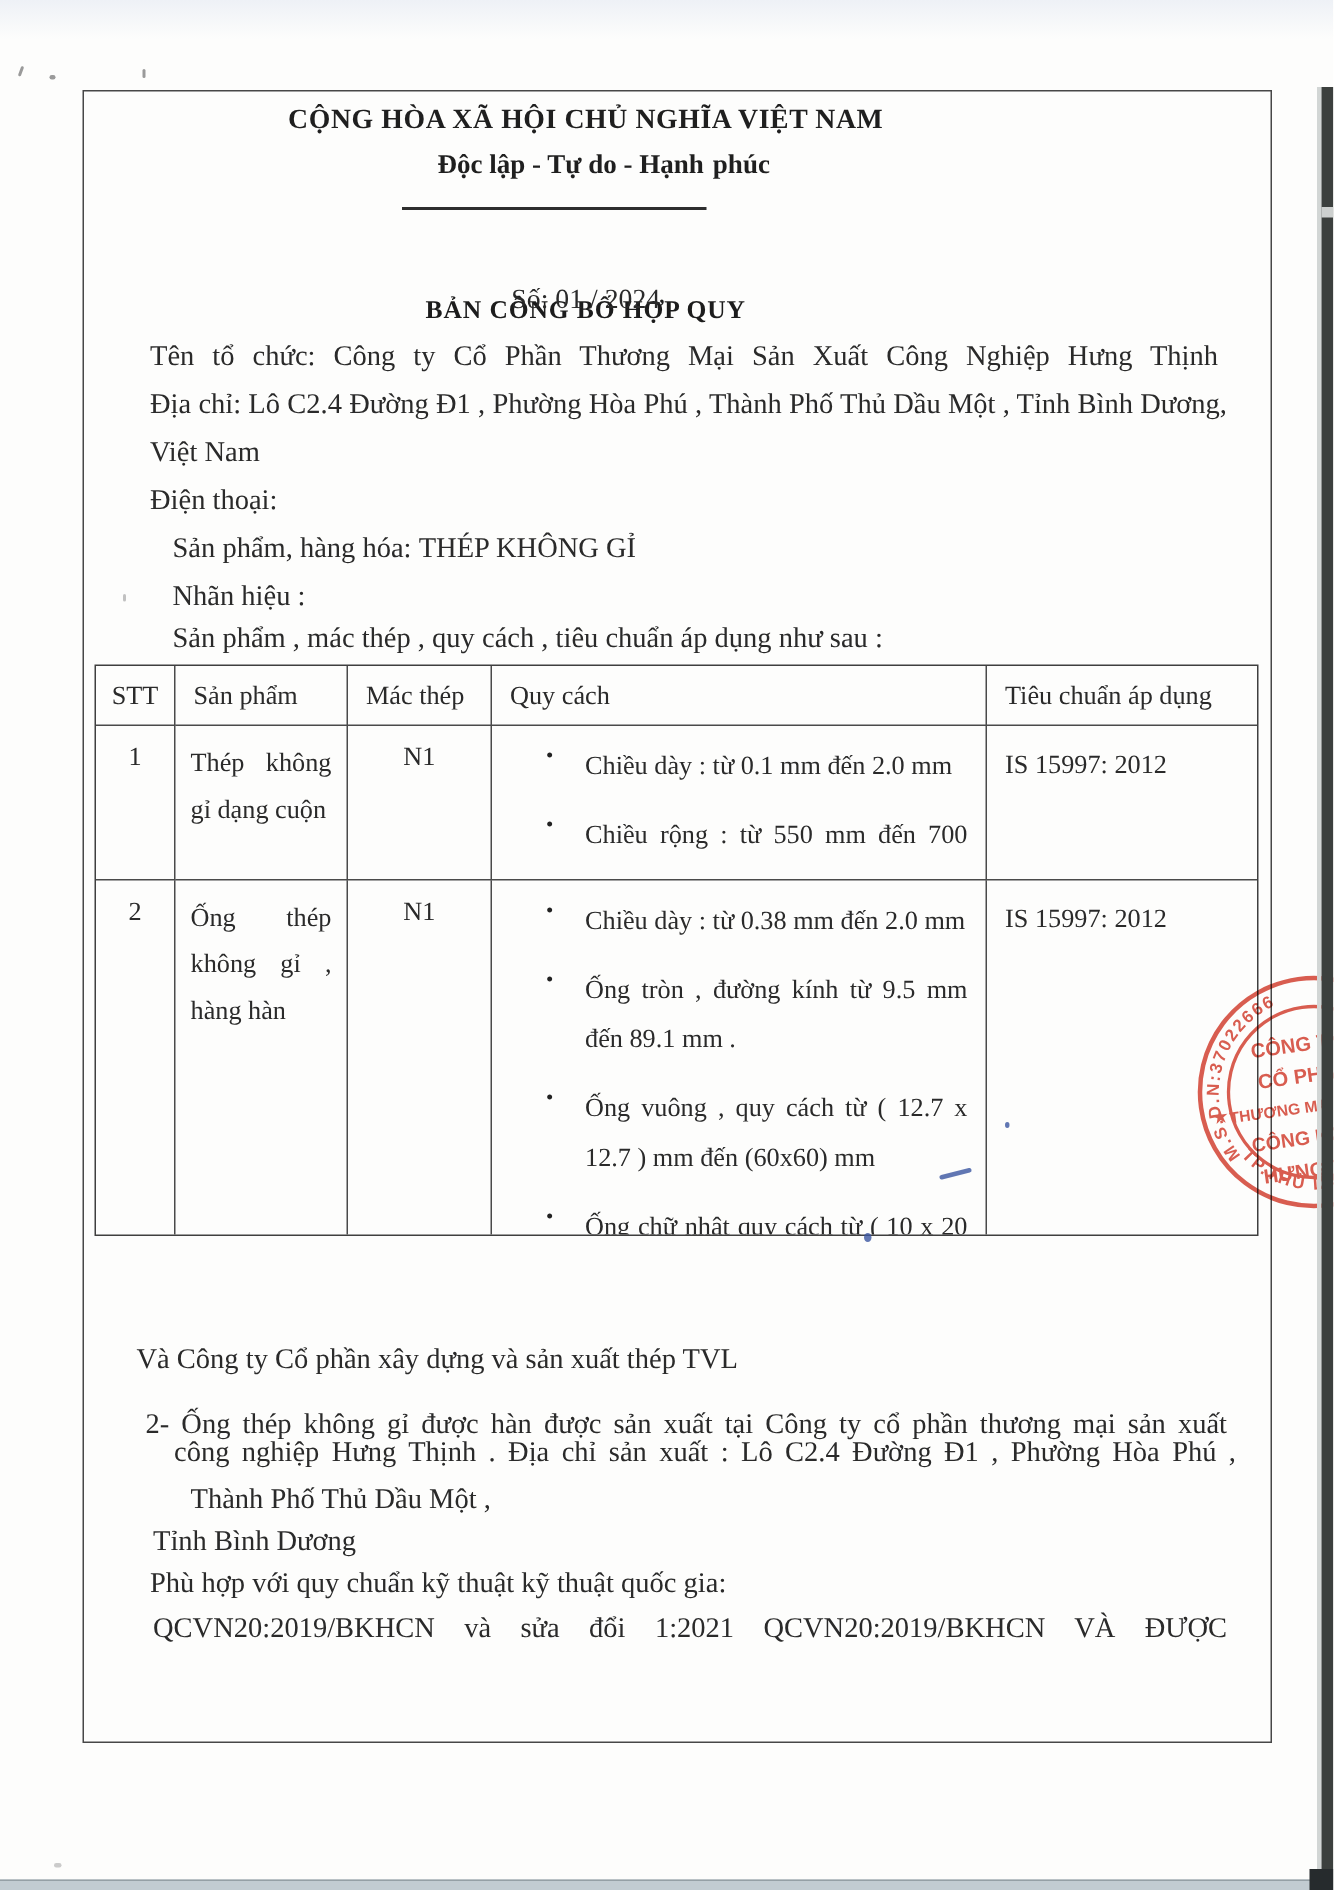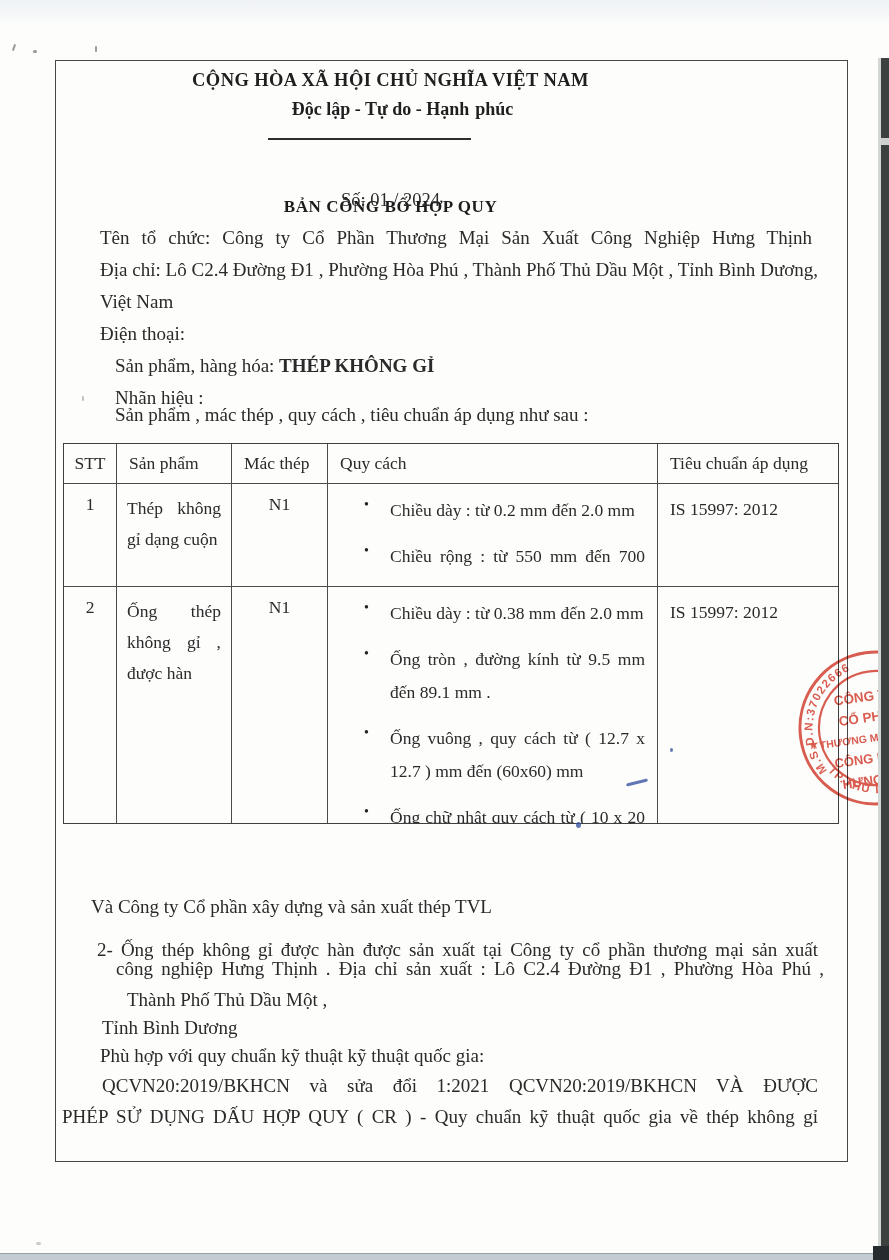--- a/index.html
+++ b/index.html
@@ -27,21 +27,21 @@
   .h1{top:70px;font-size:18.5px;font-weight:bold;letter-spacing:.4px;color:#1f1f1f;}
   .h2{top:99px;font-size:18px;font-weight:bold;color:#1f1f1f;}
   .h2 .u{border-bottom:2px solid #2e2e2e;padding:0 2px 19px 24px;}
   .h2 .tail{padding-left:4px;}
   .title{top:149px;font-size:17px;font-weight:bold;letter-spacing:.6px;color:#1c1c1c;margin-top:48px;}
   .docnum{top:190px;font-size:18.5px;}
 
   .para{position:absolute;font-size:19px;line-height:32px;white-space:nowrap;}
   .wrapping{white-space:normal;text-align:justify;}
   .jline{white-space:normal;text-align:justify;text-align-last:justify;}
-  .bold{font-weight:bold;margin-top:12px;}
+  .bold{font-weight:normal;margin-top:12px;}
 
   
   .doc-table{position:absolute;left:63px;top:443px;width:774px;
     display:grid;grid-template-columns:53px 115px 96px 330px 180px;
     grid-template-rows:40px 103px 236px;
     border:1.6px solid #3f3f3f;font-size:17.5px;z-index:2;}
   .cell{border-right:1.4px solid #4a4a4a;border-bottom:1.4px solid #4a4a4a;
     overflow:hidden;box-sizing:border-box;}
   .cell.last-col{border-right:none;}
   .cell.last-row{border-bottom:none;}
@@ -73,46 +73,46 @@
   <div class="center-line h1">CỘNG HÒA XÃ HỘI CHỦ NGHĨA VIỆT NAM</div>
   <div class="center-line h2"><span class="u">Độc lập - Tự do - Hạnh</span><span class="tail">phúc</span></div>
   <div class="center-line title">BẢN CÔNG BỐ HỢP QUY</div>
   <div class="center-line docnum">Số: 01 / 2024</div>
 
   <div class="para jline" style="left:100px;top:222px;width:712px;">Tên tổ chức: Công ty Cổ Phần Thương Mại Sản Xuất Công Nghiệp Hưng Thịnh</div>
   <div class="para wrapping" style="left:100px;top:254px;width:718px;">Địa chỉ: Lô C2.4 Đường Đ1 , Phường Hòa Phú , Thành Phố Thủ Dầu Một , Tỉnh Bình Dương, Việt Nam</div>
   <div class="para" style="left:100px;top:318px;">Điện thoại:</div>
   <div class="para" style="left:115px;top:350px;"><span>Sản phẩm, hàng hóa:</span>&nbsp;<span class="bold">THÉP KHÔNG GỈ</span></div>
   <div class="para" style="left:115px;top:382px;">Nhãn hiệu :</div>
-  <div class="para" style="left:115px;top:399px;text-align:right;">Sản phẩm , mác thép , quy cách , tiêu chuẩn áp dụng như sau :</div>
+  <div class="para" style="left:115px;top:410px;text-align:right;">Sản phẩm , mác thép , quy cách , tiêu chuẩn áp dụng như sau :</div>
 
   <div class="doc-table">
     <div class="cell th c">STT</div>
     <div class="cell th">Sản phẩm</div>
     <div class="cell th">Mác thép</div>
     <div class="cell th">Quy cách</div>
     <div class="cell th last-col">Tiêu chuẩn áp dụng</div>
 
     <div class="cell td-c">1</div>
     <div class="cell td-sp">Thép không gỉ dạng cuộn</div>
     <div class="cell td-c">N1</div>
     <div class="cell td-qc">
       <div class="qc-item">
           <span class="qc-bullet"></span>
-          <span class="qc-text">Chiều dày : từ 0.2 mm đến 2.0 mm</span>
+          <span class="qc-text">Chiều dày : từ 0.1 mm đến 2.0 mm</span>
         </div>
       <div class="qc-item">
           <span class="qc-bullet"></span>
           <span class="qc-text">Chiều rộng : từ 550 mm đến 700 mm</span>
         </div>
     </div>
     <div class="cell td-ts last-col">IS 15997: 2012</div>
 
     <div class="cell td-c last-row">2</div>
-    <div class="cell td-sp last-row">Ống thép không gỉ , được hàn</div>
+    <div class="cell td-sp last-row">Ống thép không gỉ , hàng hàn</div>
     <div class="cell td-c last-row">N1</div>
     <div class="cell td-qc last-row">
       <div class="qc-item">
           <span class="qc-bullet"></span>
           <span class="qc-text">Chiều dày : từ 0.38 mm đến 2.0 mm</span>
         </div>
       <div class="qc-item">
           <span class="qc-bullet"></span>
           <span class="qc-text">Ống tròn , đường kính từ 9.5 mm đến 89.1 mm .</span>
         </div>
@@ -128,21 +128,20 @@
     <div class="cell td-ts last-col last-row">IS 15997: 2012</div>
   </div>
 
   <div class="para" style="left:91px;top:891px;">Và Công ty Cổ phần xây dựng và sản xuất thép TVL</div>
   <div class="para jline" style="left:97px;top:922px;width:721px;margin-top:12px;">2- Ống thép không gỉ được hàn được sản xuất tại Công ty cổ phần thương mại sản xuất</div>
   <div class="para jline" style="left:116px;top:953px;width:708px;">công nghiệp Hưng Thịnh . Địa chỉ sản xuất : Lô C2.4 Đường Đ1 , Phường Hòa Phú ,</div>
   <div class="para" style="left:127px;top:984px;">Thành Phố Thủ Dầu Một ,</div>
   <div class="para" style="left:102px;top:1012px;">Tỉnh Bình Dương</div>
   <div class="para" style="left:100px;top:1040px;">Phù hợp với quy chuẩn kỹ thuật kỹ thuật quốc gia:</div>
   <div class="para jline" style="left:102px;top:1070px;width:716px;">QCVN20:2019/BKHCN và sửa đổi 1:2021 QCVN20:2019/BKHCN VÀ ĐƯỢC</div>
-  <div class="para jline" style="left:62px;top:1101px;width:756px;">PHÉP SỬ DỤNG DẤU HỢP QUY ( CR ) -  Quy chuẩn kỹ thuật quốc gia về thép không gỉ</div>
 
   <svg class="stamp" width="210" height="200" viewBox="0 0 210 200">
     <g transform="rotate(-8 100 100)" fill="none" stroke="#d85243">
       <circle cx="100" cy="100" r="76" stroke-width="3"></circle>
       <circle cx="100" cy="100" r="57" stroke-width="2.2"></circle>
       <path id="arcTop" d="M 47 137 A 65 65 0 0 1 137 47" stroke="none"></path>
       <path id="arcBottom" d="M 44 132 A 64 64 0 0 0 156 132" stroke="none"></path>
       <text font-family="Liberation Sans, sans-serif" font-size="11.5" font-weight="bold" fill="#d85243" stroke="none" letter-spacing="1.3">
         <textPath href="#arcTop" startOffset="2">M.S.D.N:37022666</textPath>
       </text>

